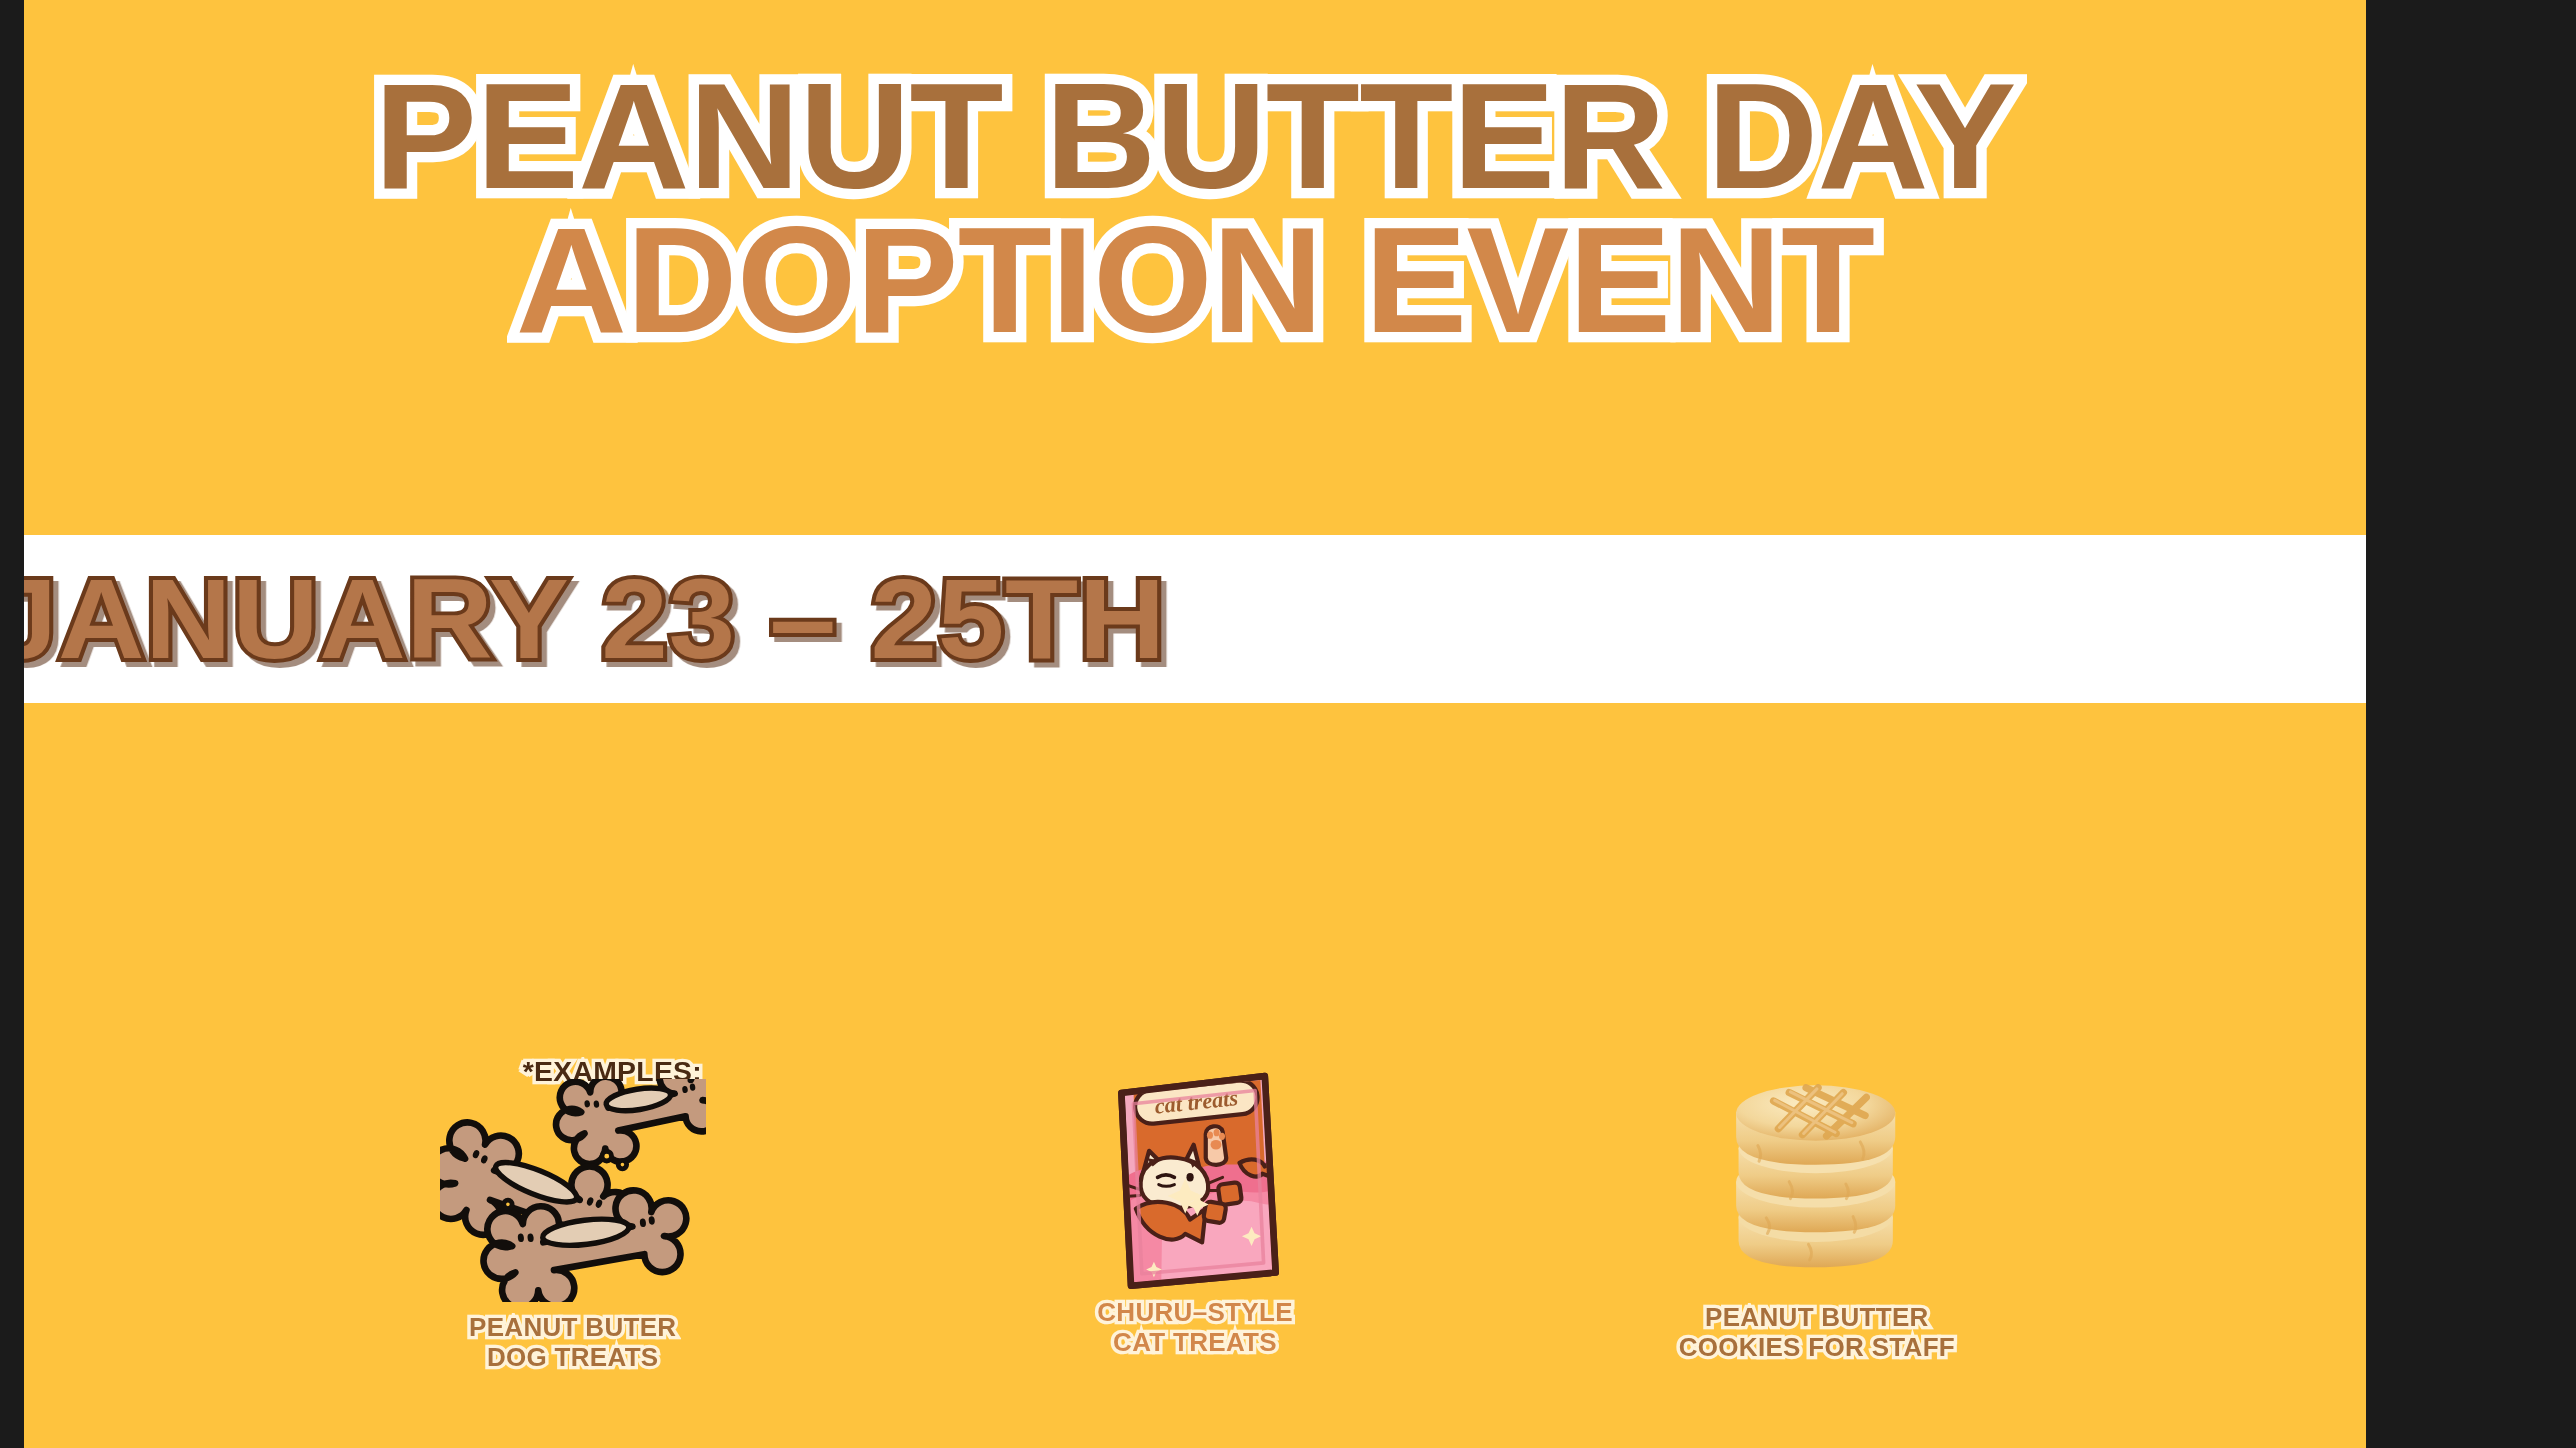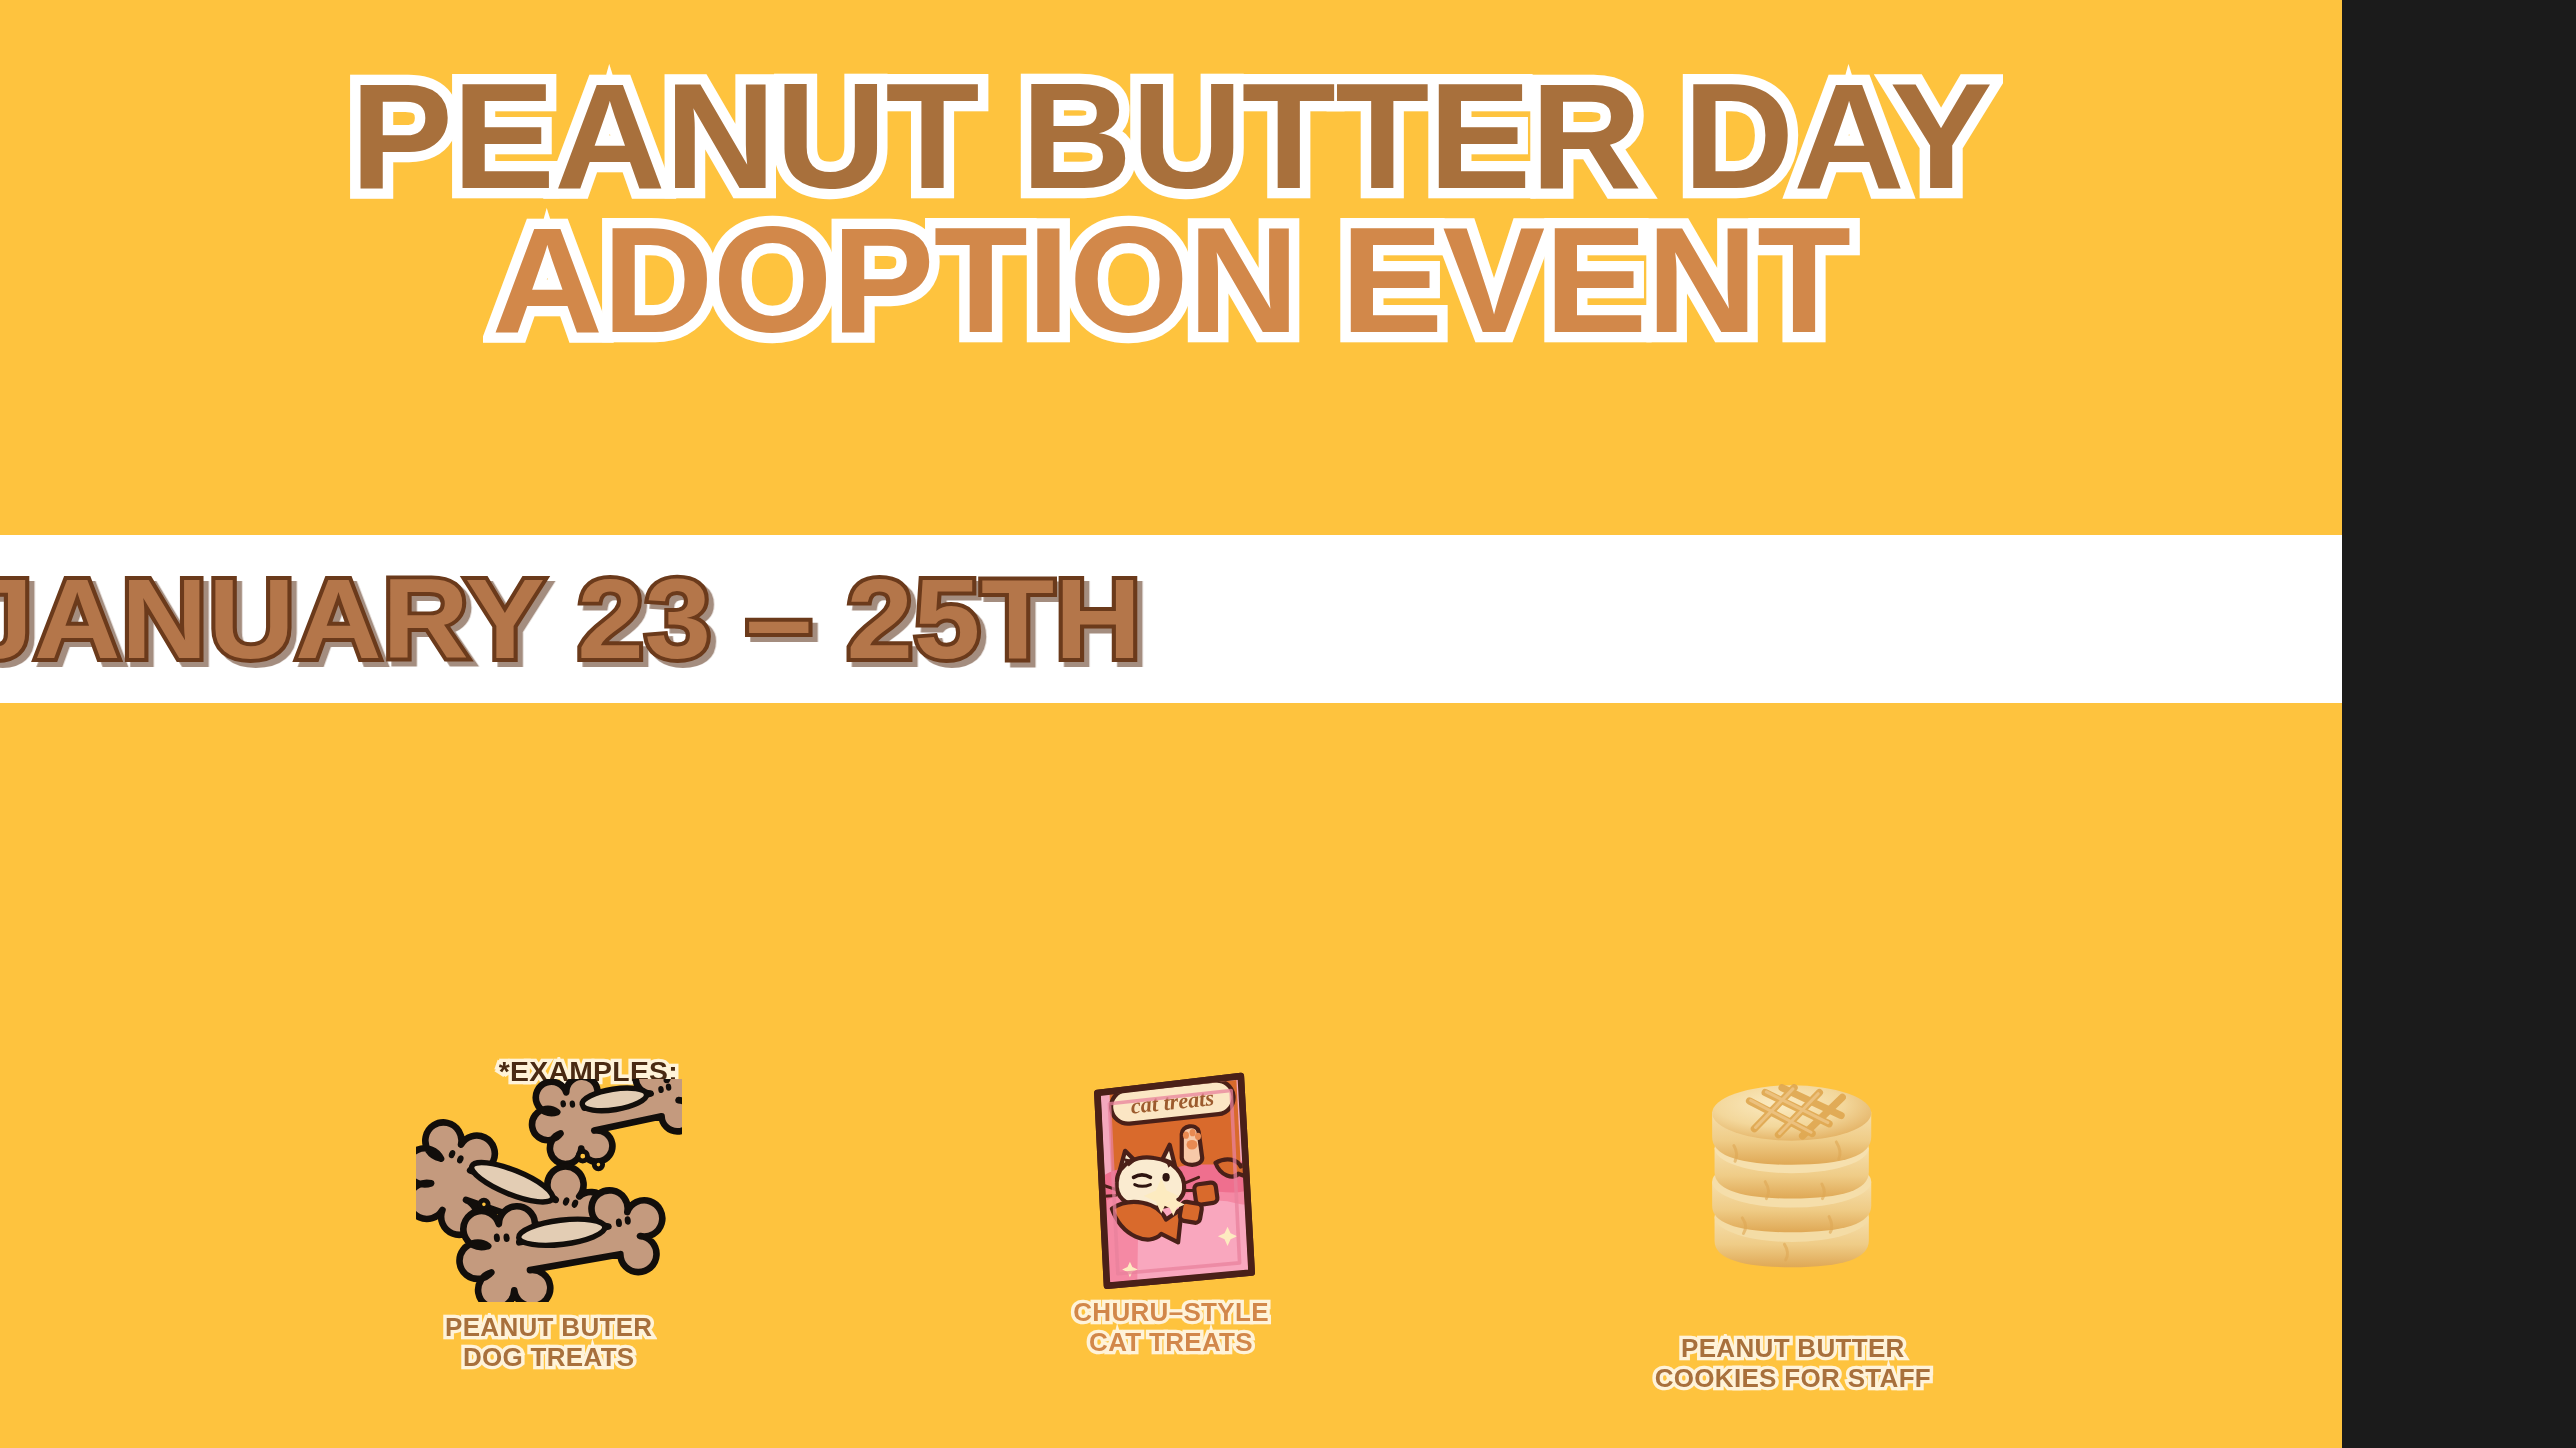--- a/index.html
+++ b/index.html
@@ -6,20 +6,21 @@
     margin: 0; padding: 0;
     background: #1b1b1b;
   }
   #poster {
     position: relative;
     width: 2342px;
     height: 1448px;
     background: #FEC33E;
     overflow: hidden;
     font-family: "Liberation Sans", sans-serif;
+    margin-left: 24px;
     -webkit-font-smoothing: antialiased;
   }
 
   
   .title-block {
     position: absolute;
     top: 66px; left: 0; right: 0;
     text-align: center;
   }
   .title-line {
@@ -150,21 +151,21 @@
   .cap-dog    { color: #A8703C; }
   .cap-cat    { color: #D2874A; }
   .cap-cookie { color: #A8703C; }
 
   
   .item-dog    .example-art { padding-top: 11px; }
   .item-cat    .example-art { padding-top: 0px; }
   .item-cookie .example-art { padding-top: 2.4px; }
   .item-dog    { margin-top: 0px; }
   .item-cat    { margin-top: -3.6px; }
-  .item-cookie { margin-top: -1.2px; gap: 31px; }
+  .item-cookie { margin-top: -1.2px; }
 </style>
 </head>
 <body>
 
 <div id="poster">
 
   <div class="title-block">
     <span class="title-line title-line-1">PEANUT BUTTER DAY</span>
     <span class="title-line title-line-2">ADOPTION EVENT</span>
   </div>

